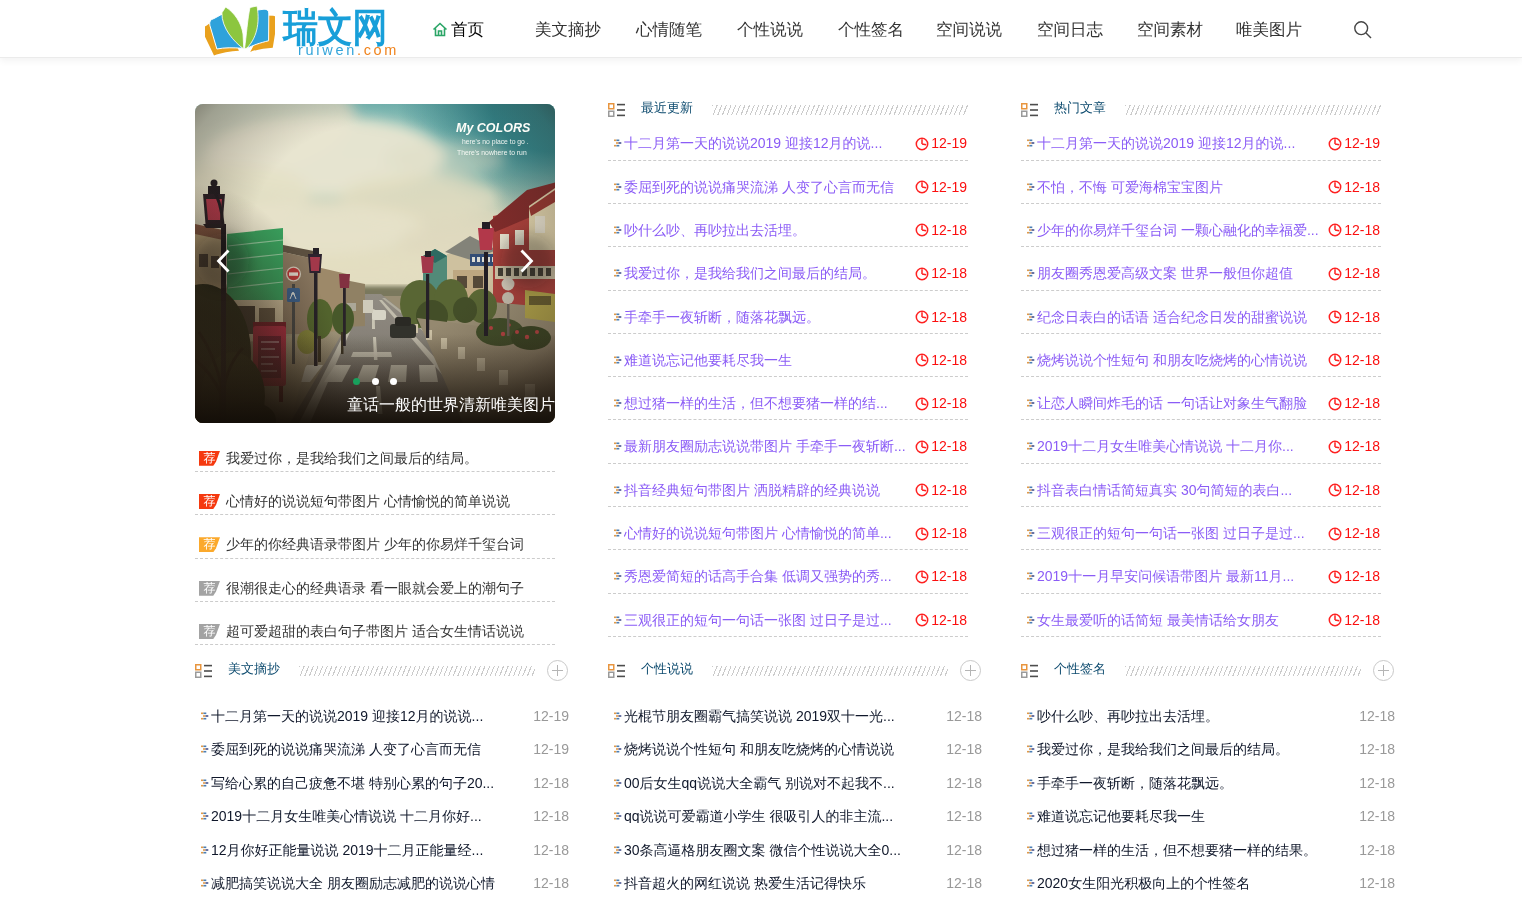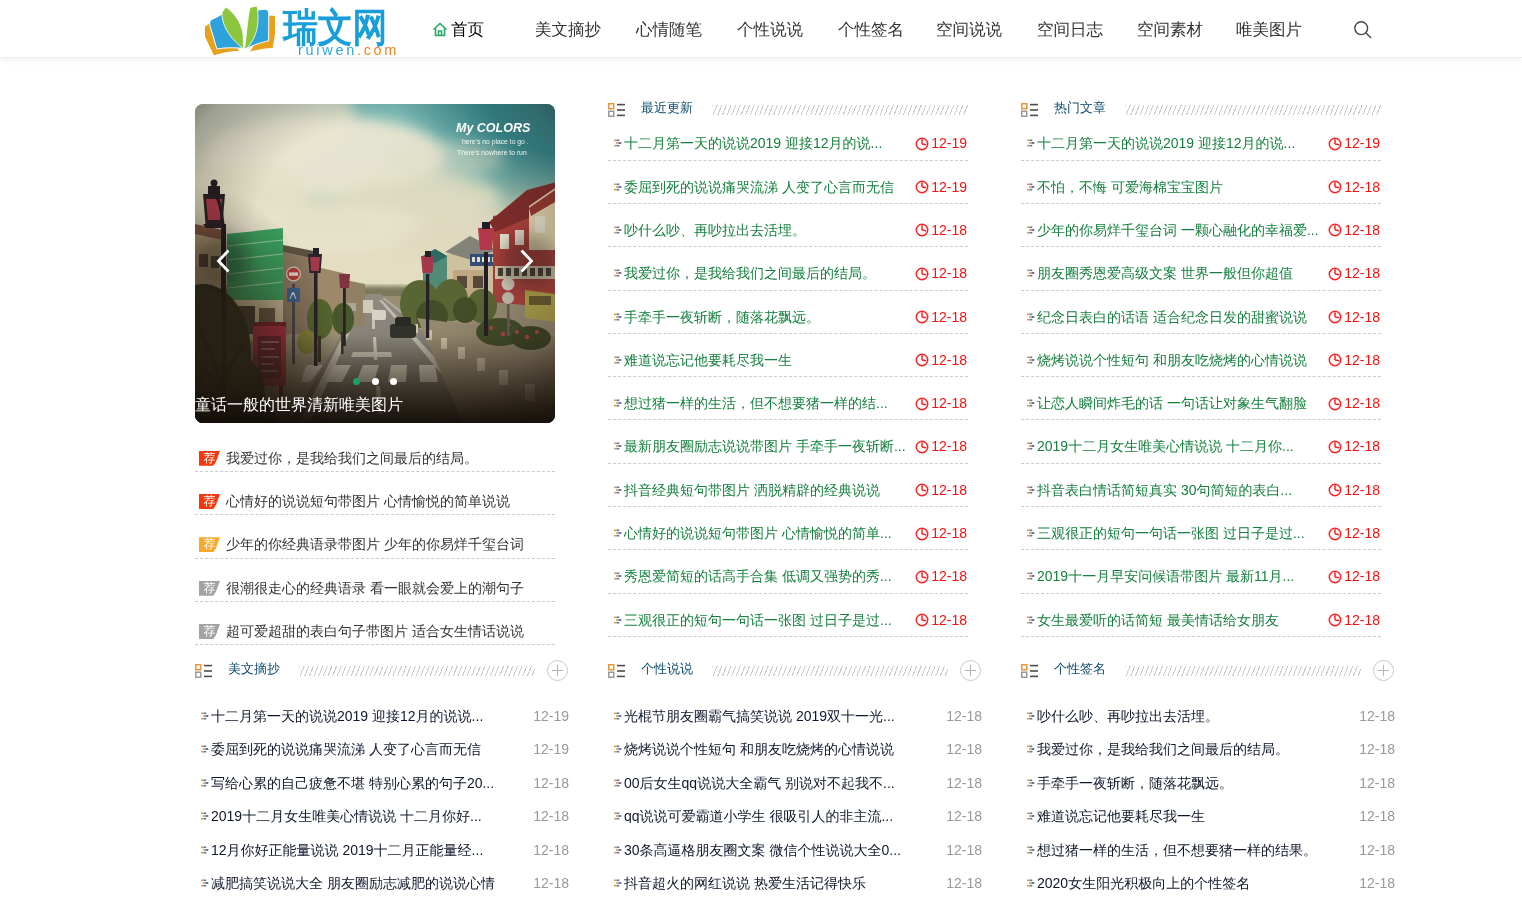--- a/index.html
+++ b/index.html
@@ -9,37 +9,37 @@
 .logo{position:absolute;left:205px;top:3px;width:200px;height:53px}
 .lt{position:absolute;left:78px;top:-2px;font-size:35px;font-weight:bold;color:#189fd9;letter-spacing:-0.3px;transform:scaleY(1.13);transform-origin:0 0}
 .ld{position:absolute;left:93px;top:39px;font-size:14.5px;color:#35a5da;letter-spacing:2.7px}
 .ld .o{color:#f0831c}
 .nav a{position:absolute;top:0;height:58px;line-height:58px;font-size:16.5px;color:#333;text-decoration:none;white-space:nowrap}
 .nav a.hm{color:#000000;left:432px}
 .nav a.hm svg{vertical-align:-2px;margin-right:3px}
 .srch{position:absolute;left:1353px;top:20px}
 
 .slider{position:absolute;left:195px;top:104px;width:360px;height:319px;border-radius:8px;overflow:hidden}
-.cap{position:absolute;left:0;right:0;top:291px;text-align:left;font-size:16px;color:#fff;z-index:3}
+.cap{position:absolute;left:0;right:0;top:291px;text-align:right;font-size:16px;color:#fff;z-index:3}
 .dots{position:absolute;left:158px;top:274px;z-index:3;display:flex}
 .dots i{display:block;width:7px;height:7px;border-radius:50%;background:#fff;margin-right:11.5px}
 .dots i.on{background:#18a05c}
 
 .shead{position:absolute;height:22px}
 .shead .hi{position:absolute;left:0;top:4px}
 .shead .st{position:absolute;left:33px;top:0;font-size:13px;color:#0c4a6e;white-space:nowrap}
 .hatch{position:absolute;top:6px;height:10px;background:repeating-linear-gradient(112deg,#cbcbcb 0,#cbcbcb 1px,rgba(0,0,0,0) 1px,rgba(0,0,0,0) 4.3px)}
 .plus{position:absolute;top:0px;width:21px;height:21px;border:1px solid #c9c9c9;border-radius:50%}
 .plus:before{content:"";position:absolute;left:4px;top:9px;width:11px;height:1px;background:#b5b5b5}
 .plus:after{content:"";position:absolute;left:9px;top:4px;width:1px;height:11px;background:#b5b5b5}
 
 .tl{position:absolute;width:360px}
 .tl li{position:relative;height:43.34px;border-bottom:1px dashed #ccc}
 .tl .ar{position:absolute;left:6px;top:22px}
-.tl .tx{position:absolute;left:16px;top:19px;font-size:14px;line-height:14px;color:#15803d;white-space:nowrap;max-width:283px;overflow:hidden;text-overflow:ellipsis}
+.tl .tx{position:absolute;left:16px;top:19px;font-size:14px;line-height:14px;color:#8b5cf6;white-space:nowrap;max-width:283px;overflow:hidden;text-overflow:ellipsis}
 .tl .dt{position:absolute;right:1px;top:19px;font-size:14px;line-height:14px;color:#fb0f0f}
 .tl .dt .ck{vertical-align:-2.5px;margin-right:2px}
 .rec{position:absolute;left:195px;top:428.7px;width:360px}
 .rec li{position:relative;height:43.34px;border-bottom:1px dashed #ccc}
 .rec .bdg{position:absolute;left:4px;top:22px;width:21px;height:15px;color:#fff;font-size:12px;text-align:center;line-height:15px;clip-path:polygon(0 0,100% 0,81% 73%,68% 100%,0 100%)}
 .b1{background:#f5390f}
 .b2{background:#fba92c}
 .b3{background:#a3a3a3}
 .rec .tx{position:absolute;left:31px;top:22px;font-size:14px;line-height:14px;color:#333;white-space:nowrap}
 .bl{position:absolute;width:374px}

